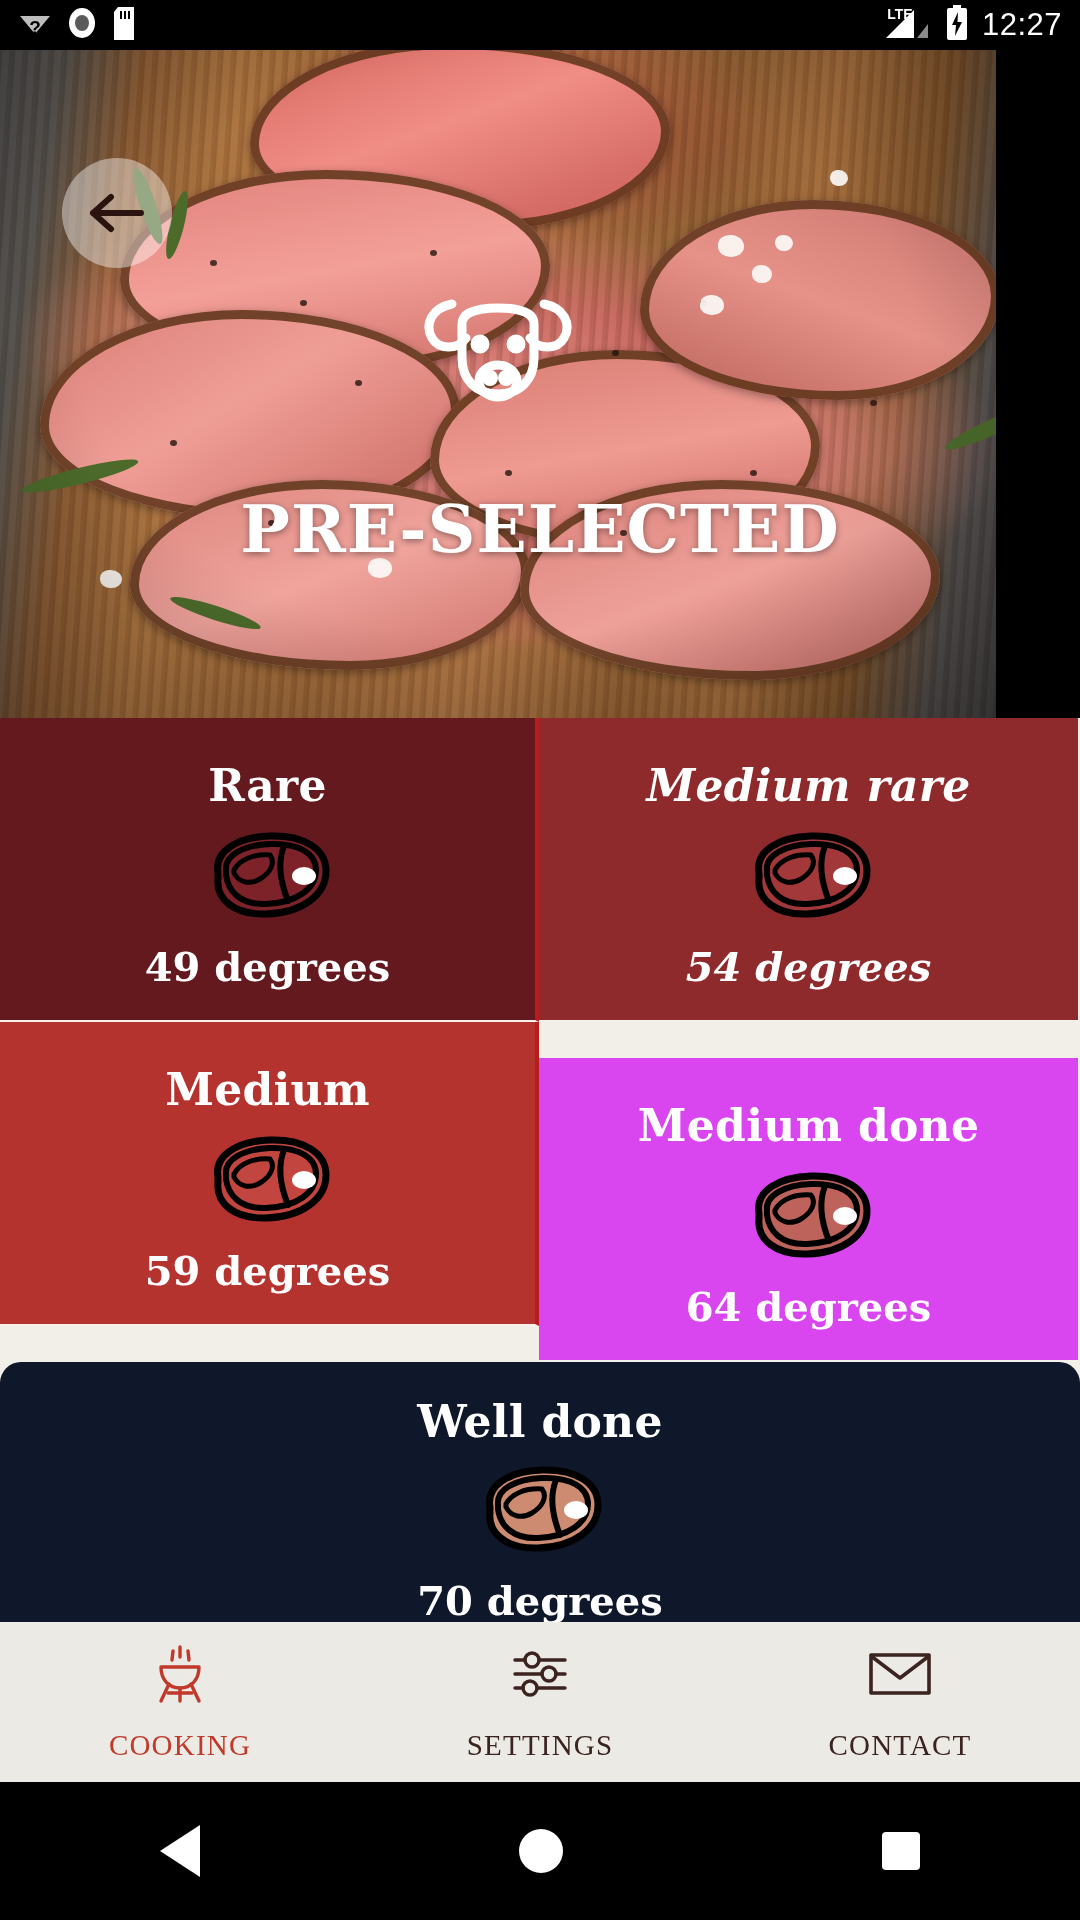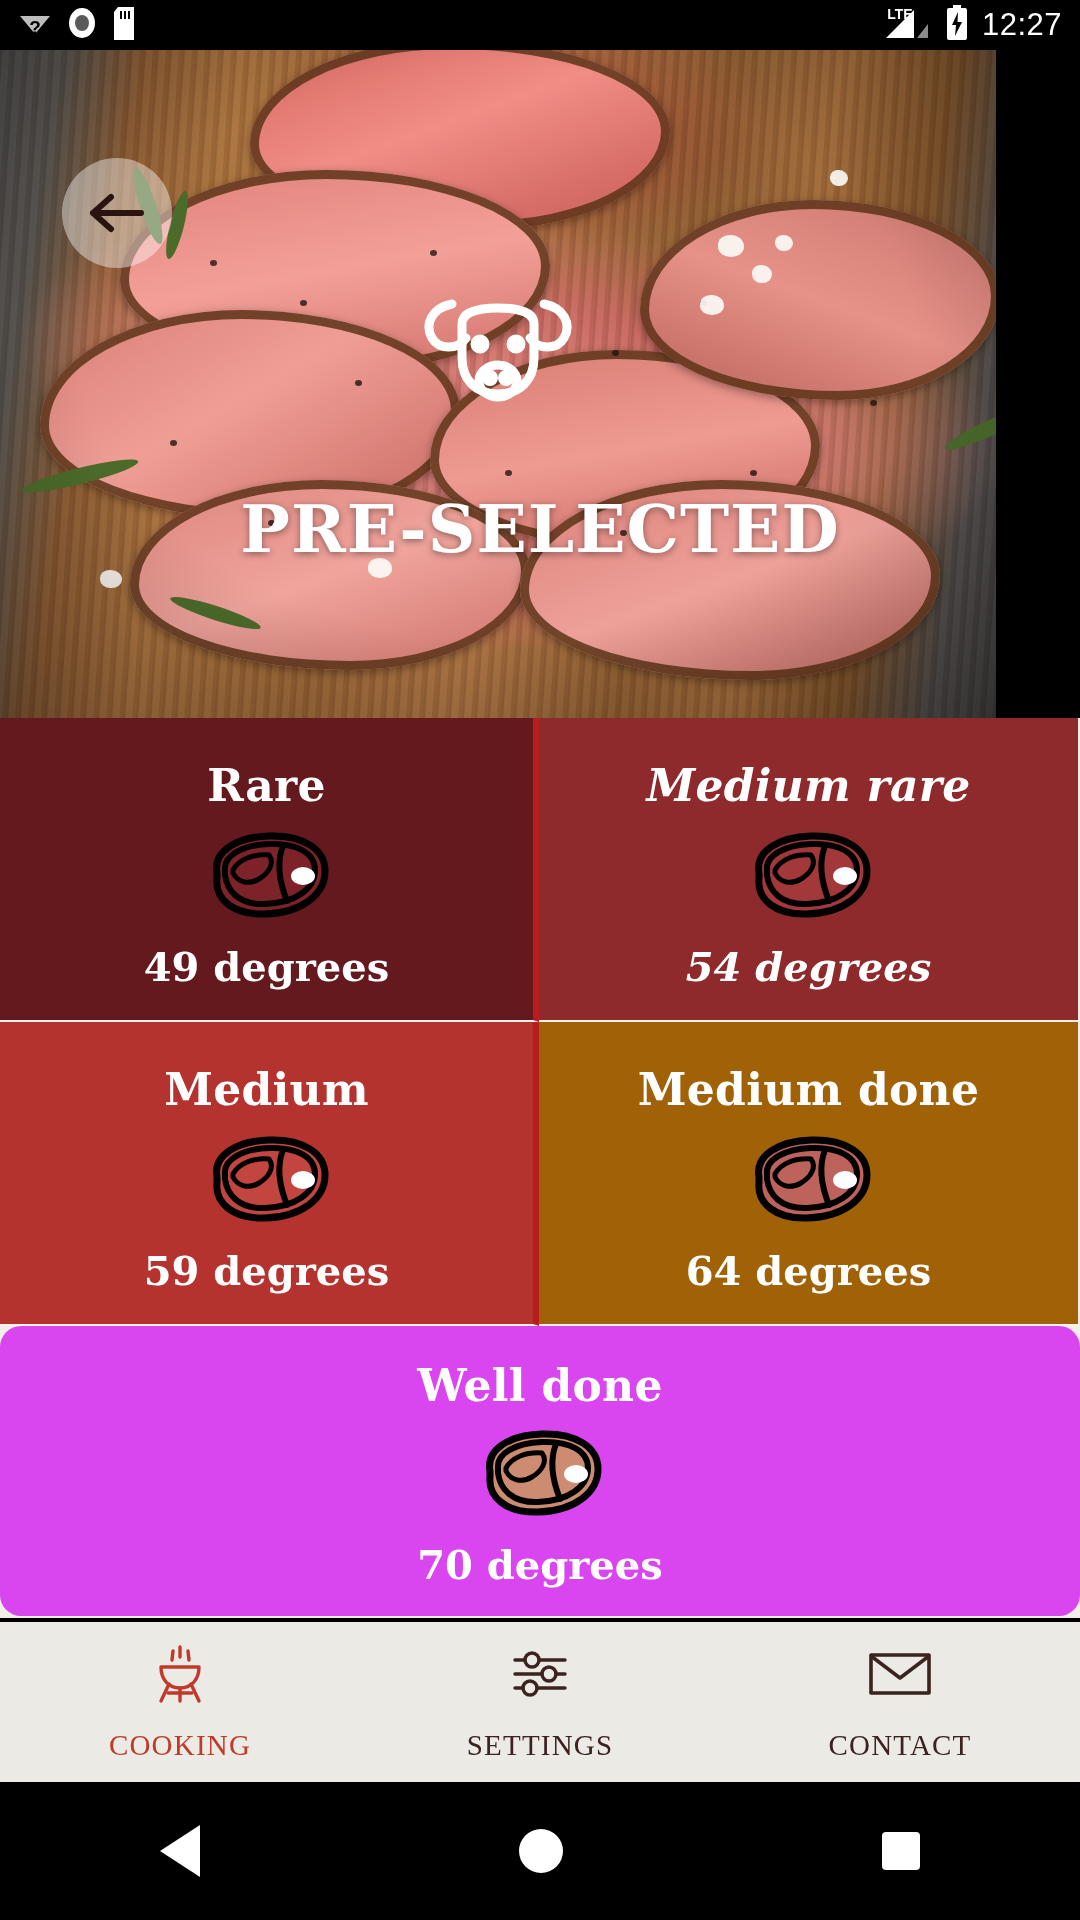--- a/index.html
+++ b/index.html
@@ -92,21 +92,21 @@
   
   .grid {
     position: absolute; top: 718px; left: 0; width: 1080px; height: 900px;
     display: flex; flex-wrap: wrap; align-content: flex-start;
     background: #f2efe9;
   }
   .tile {
     position: relative; width: 539px; height: 304px;
     display: flex; flex-direction: column; align-items: center;
     justify-content: flex-start; cursor: pointer;
-    border-right: 6px solid #b91c1c;
+    border-right: 4px solid #b91c1c;
     border-bottom: 2px solid #f4f1ec;
   }
   .tile.right { border-right: none; }
   .tile.full { width: 1080px; height: 290px; border-right: none; border-bottom: none; }
   .tile-label {
     font-family: "DejaVu Serif", "Liberation Serif", serif;
     font-weight: bold; color: #ffffff;
     font-size: 44px; margin-top: 42px; letter-spacing: 0.3px;
   }
   .tile.full .tile-label { margin-top: 34px; }
@@ -311,37 +311,37 @@
           <path d="M26 42 C24 26 44 16 70 15 C98 14 116 24 116 41 C116 60 96 74 66 75
                    C40 76 28 62 26 46 Z" fill="#c24540" stroke="#000" stroke-width="6"></path>
           <path d="M84 17 C78 32 80 52 88 72" stroke="#000" stroke-width="6" fill="none" stroke-linecap="round"></path>
           <path d="M34 41 C40 30 54 25 70 26 C76 34 70 44 60 50 C48 57 38 52 34 44 Z" fill="#c24540" stroke="#000" stroke-width="5" stroke-linejoin="round"></path>
           <ellipse cx="104" cy="47" rx="12" ry="9" fill="#ffffff"></ellipse>
         </svg>
       </div>
       <div class="tile-temp">59 degrees</div>
     </div>
 
-    <div class="tile right" style="background:#a16207;">
+    <div class="tile right" style="background:#d946ef;margin-top:36px;">
       <div class="tile-label">Medium done</div>
       <div class="tile-icon">
         <svg width="136" height="92" viewBox="0 0 136 92">
           <path d="M18 44 C14 22 38 8 70 7 C104 6 126 20 126 42 C126 66 102 84 66 85
                    C34 86 16 70 18 50 Z" fill="#bd635c" stroke="#000" stroke-width="7" stroke-linejoin="round"></path>
           <path d="M26 42 C24 26 44 16 70 15 C98 14 116 24 116 41 C116 60 96 74 66 75
                    C40 76 28 62 26 46 Z" fill="#bd635c" stroke="#000" stroke-width="6"></path>
           <path d="M84 17 C78 32 80 52 88 72" stroke="#000" stroke-width="6" fill="none" stroke-linecap="round"></path>
           <path d="M34 41 C40 30 54 25 70 26 C76 34 70 44 60 50 C48 57 38 52 34 44 Z" fill="#bd635c" stroke="#000" stroke-width="5" stroke-linejoin="round"></path>
           <ellipse cx="104" cy="47" rx="12" ry="9" fill="#ffffff"></ellipse>
         </svg>
       </div>
       <div class="tile-temp">64 degrees</div>
     </div>
 
-    <div class="tile full" style="background:#d946ef;border-radius:21px;">
+    <div class="tile full" style="background:#0f172a;border-radius:21px;">
       <div class="tile-label">Well done</div>
       <div class="tile-icon">
         <svg width="136" height="92" viewBox="0 0 136 92">
           <path d="M18 44 C14 22 38 8 70 7 C104 6 126 20 126 42 C126 66 102 84 66 85
                    C34 86 16 70 18 50 Z" fill="#cd8c72" stroke="#000" stroke-width="7" stroke-linejoin="round"></path>
           <path d="M26 42 C24 26 44 16 70 15 C98 14 116 24 116 41 C116 60 96 74 66 75
                    C40 76 28 62 26 46 Z" fill="#cd8c72" stroke="#000" stroke-width="6"></path>
           <path d="M84 17 C78 32 80 52 88 72" stroke="#000" stroke-width="6" fill="none" stroke-linecap="round"></path>
           <path d="M34 41 C40 30 54 25 70 26 C76 34 70 44 60 50 C48 57 38 52 34 44 Z" fill="#cd8c72" stroke="#000" stroke-width="5" stroke-linejoin="round"></path>
           <ellipse cx="104" cy="47" rx="12" ry="9" fill="#ffffff"></ellipse>

